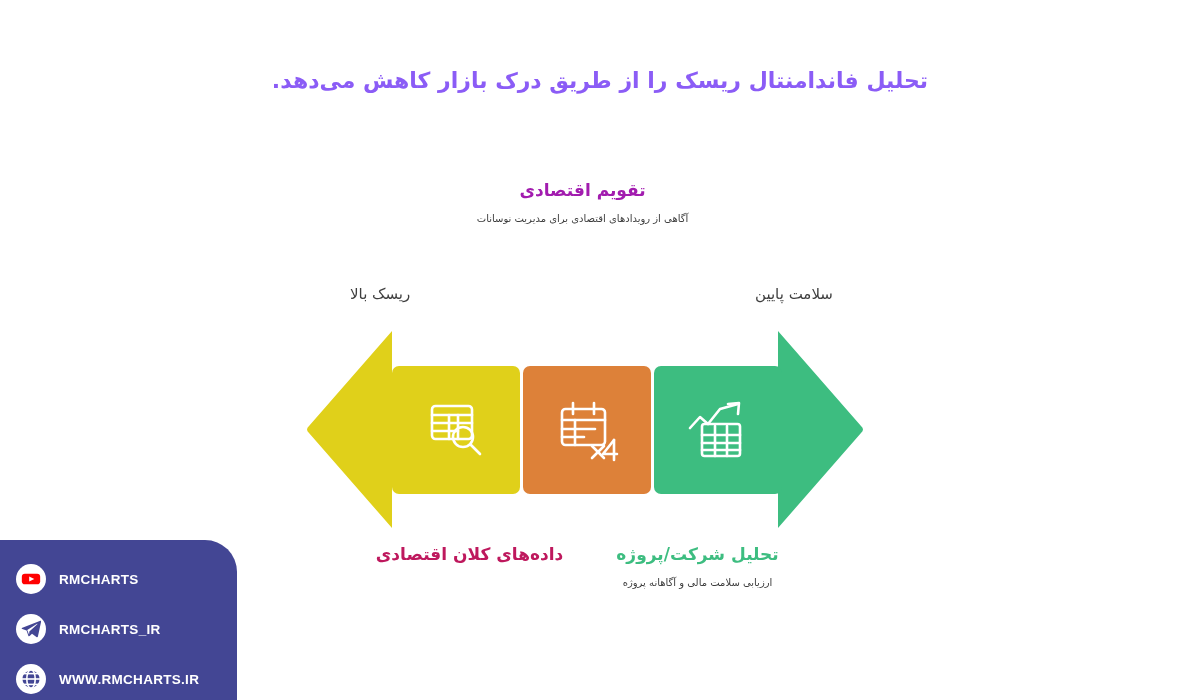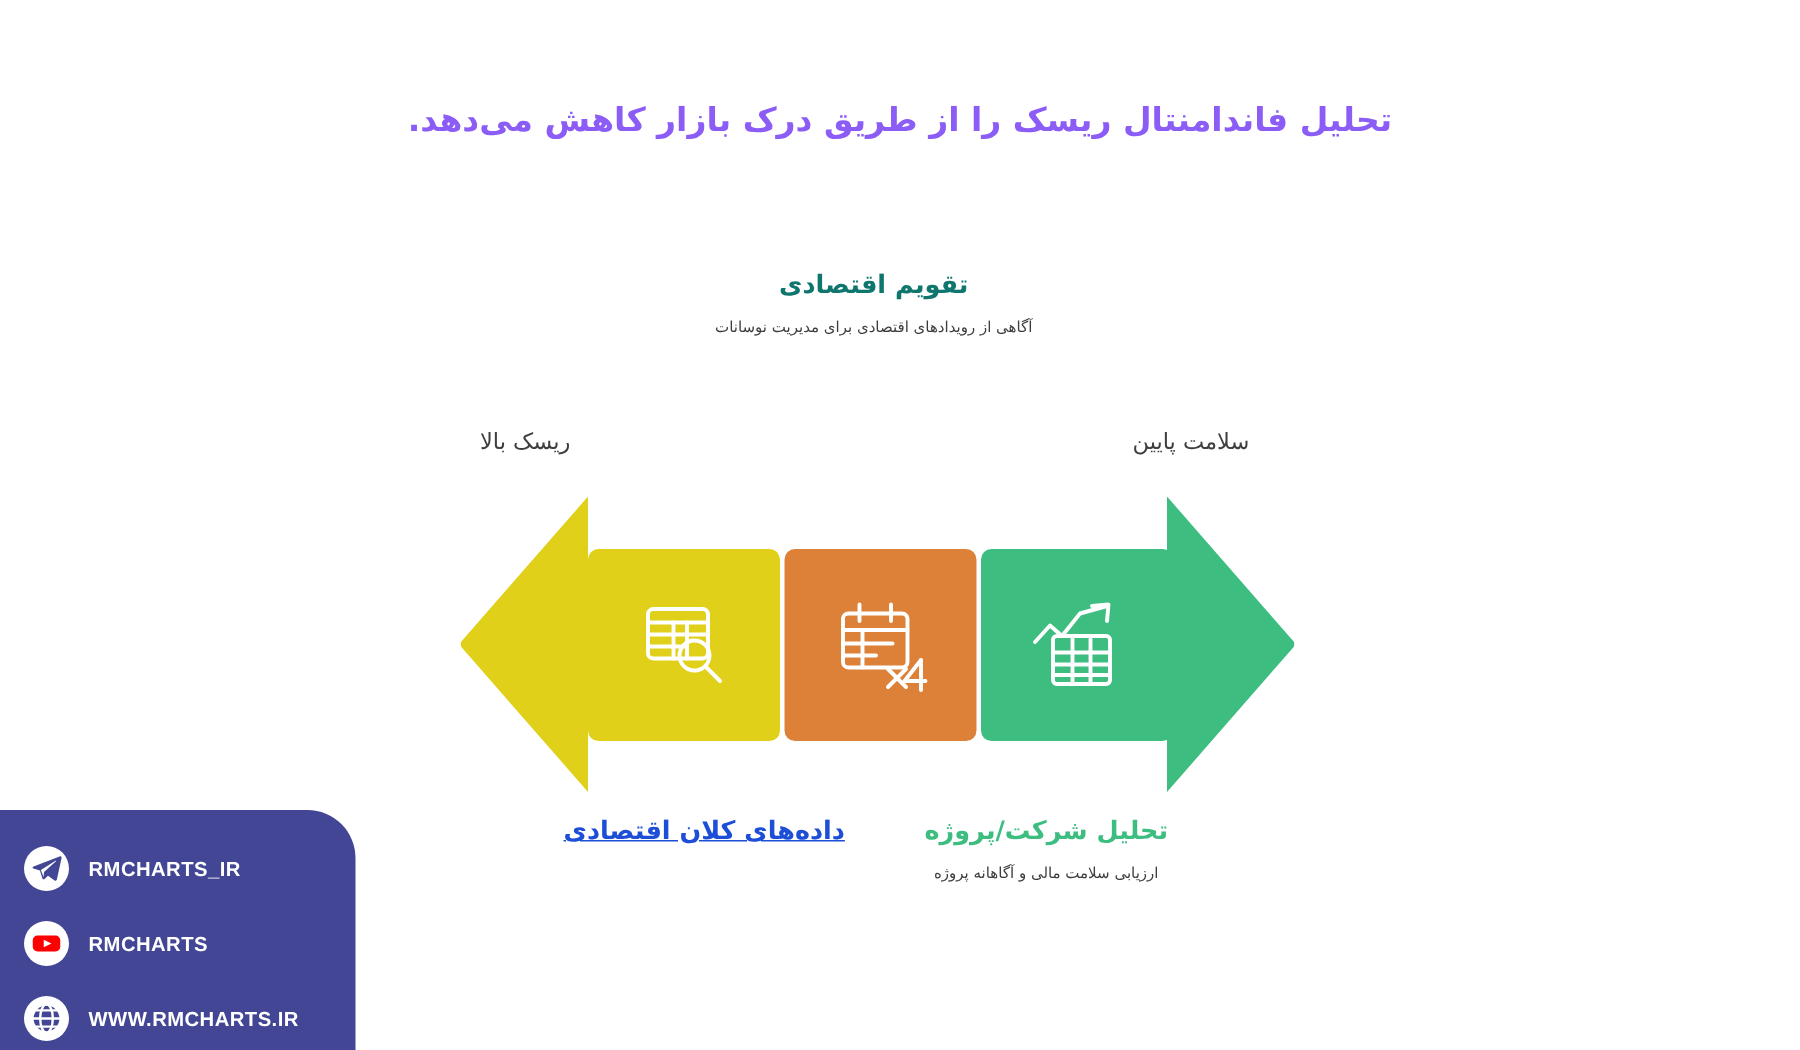--- a/index.html
+++ b/index.html
@@ -51,46 +51,46 @@
   .box-icon svg { display: block; width: 64px; height: 64px; }
 
   
   .end-label {
     position: absolute;
     font-size: 15px;
     color: #3f3f3f;
     direction: rtl;
     white-space: nowrap;
   }
-  #label-high-risk { left: 320px; top: 285px; }
+  #label-high-risk { left: 350px; top: 285px; }
   #label-low-risk  { left: 755px; top: 285px; }
 
   
   .callout { position: absolute; text-align: center; direction: rtl; }
   .callout .heading {
     font-size: 17px;
     font-weight: bold;
     line-height: 1.45;
   }
   .callout .desc {
     font-size: 10px;
     color: #3d3d3d;
     line-height: 1.5;
     margin-top: 8px;
   }
 
   #callout-calendar {
     left: 470px; top: 178px; width: 225px;
   }
-  #callout-calendar .heading { color: #0f766e; }
+  #callout-calendar .heading { color: #a21caf; }
 
   #callout-macro {
     left: 352px; top: 542px; width: 235px;
   }
-  #callout-macro .heading { color: #1d4ed8; text-decoration: underline; }
+  #callout-macro .heading { color: #be185d; }
 
   #callout-company {
     left: 580px; top: 542px; width: 235px;
   }
   #callout-company .heading { color: #3DBD80; }
 
   
   #watermark-panel {
     position: absolute;
     left: 0;
@@ -206,34 +206,34 @@
 <div class="callout" id="callout-company">
   <div class="heading">تحلیل شرکت/پروژه</div>
   <div class="desc">ارزیابی سلامت مالی و آگاهانه پروژه</div>
 </div>
 
 <div id="watermark-panel">
 
   <div class="wm-row">
     <span class="wm-ico">
       <svg width="22" height="22" viewBox="0 0 24 24">
-        <path d="M21.5 3.3 L2.6 10.6 c-1 .4 -1 1.1 -.1 1.4 l4.7 1.5 1.8 5.5 c.2 .6 .1 .9 .8 .9 .5 0 .7 -.2 1 -.5 l2.3 -2.2 4.8 3.5 c.9 .5 1.5 .2 1.7 -.8 L22.9 4.5 c.3 -1.2 -.5 -1.7 -1.4 -1.2 z M7.9 13.1 L18.3 6.5 c.5 -.3 .9 -.1 .6 .2 l-8.7 7.9 -.3 3.6 z" fill="#434694"></path>
-      </svg>
-    </span>
-    <span class="wm-text">RMCHARTS_IR</span>
-  </div>
-
-  <div class="wm-row">
-    <span class="wm-ico">
-      <svg width="22" height="22" viewBox="0 0 24 24">
         <rect x="2" y="6.2" width="20" height="11.6" rx="3.4" fill="#FF0000"></rect>
         <path d="M10 9.2 L15.6 12 L10 14.8 Z" fill="#ffffff"></path>
       </svg>
     </span>
     <span class="wm-text">RMCHARTS</span>
+  </div>
+
+  <div class="wm-row">
+    <span class="wm-ico">
+      <svg width="22" height="22" viewBox="0 0 24 24">
+        <path d="M21.5 3.3 L2.6 10.6 c-1 .4 -1 1.1 -.1 1.4 l4.7 1.5 1.8 5.5 c.2 .6 .1 .9 .8 .9 .5 0 .7 -.2 1 -.5 l2.3 -2.2 4.8 3.5 c.9 .5 1.5 .2 1.7 -.8 L22.9 4.5 c.3 -1.2 -.5 -1.7 -1.4 -1.2 z M7.9 13.1 L18.3 6.5 c.5 -.3 .9 -.1 .6 .2 l-8.7 7.9 -.3 3.6 z" fill="#434694"></path>
+      </svg>
+    </span>
+    <span class="wm-text">RMCHARTS_IR</span>
   </div>
 
   <div class="wm-row">
     <span class="wm-ico">
       <svg width="24" height="24" viewBox="0 0 24 24" fill="none" stroke="#434694" stroke-width="1.6">
         <circle cx="12" cy="12" r="9.4" fill="#434694" stroke="none"></circle>
         <circle cx="12" cy="12" r="9.4" stroke="#ffffff"></circle>
         <ellipse cx="12" cy="12" rx="4.2" ry="9.4" stroke="#ffffff"></ellipse>
         <path d="M2.6 12 h18.8" stroke="#ffffff"></path>
         <path d="M4.3 6.6 h15.4" stroke="#ffffff"></path>

